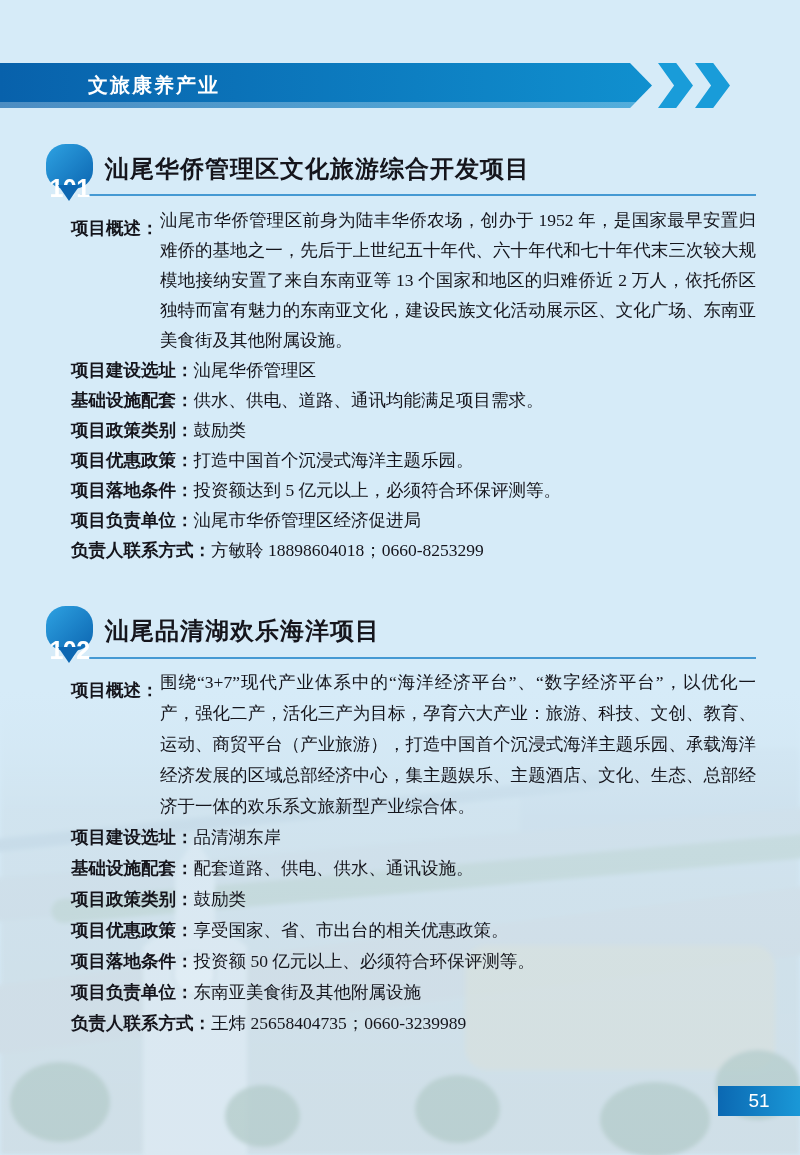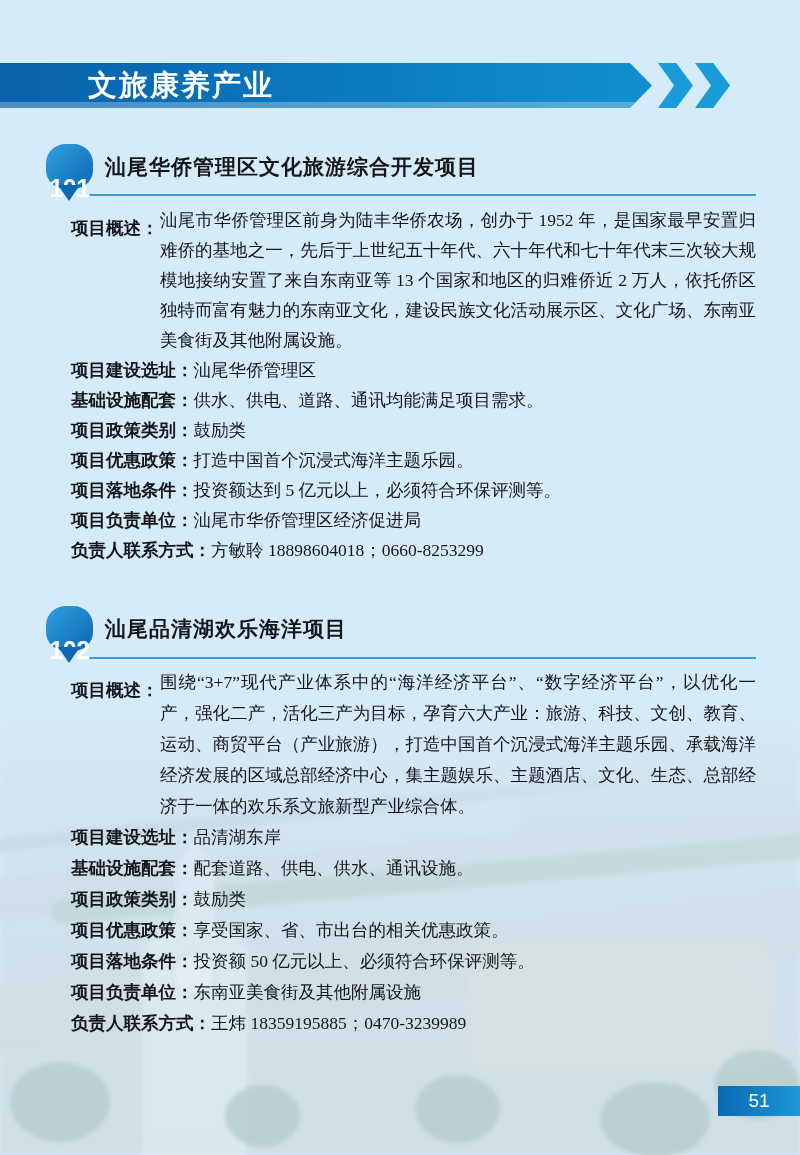--- a/index.html
+++ b/index.html
@@ -30,35 +30,35 @@
   .photo::after { content:""; position:absolute; inset:0;
       background:linear-gradient(180deg,#d6ebf8 0%, rgba(214,235,248,.78) 9%,
                  rgba(214,235,248,.48) 26%, rgba(214,235,248,.30) 58%, rgba(214,235,248,.24) 100%); }
 
   
   .banner { position:absolute; left:0; top:63px; width:652px; height:45px;
             background:linear-gradient(180deg, rgba(255,255,255,0) 86%, rgba(255,255,255,.28) 86%),
                        linear-gradient(90deg,#0861ab 0%,#1090cf 100%);
             clip-path:polygon(0 0, calc(100% - 22px) 0, 100% 50%, calc(100% - 22px) 100%, 0 100%); }
   .banner-title { position:absolute; left:88px; top:0; line-height:44px; color:#ffffff;
-                  font-family:"Liberation Sans", sans-serif; font-weight:700; font-size:29px; letter-spacing:2px; }
+                  font-family:"Liberation Sans", sans-serif; font-weight:700; font-size:20px; letter-spacing:2px; }
   .chev { position:absolute; top:63px; width:35px; height:45px; background:#199cd9;
           clip-path:polygon(0 0,52% 0,100% 50%,52% 100%,0 100%,46% 50%); }
   .chev1 { left:658px; } .chev2 { left:695px; }
 
   
   .pin { position:absolute; left:46px; width:47px; height:45px; border-radius:42%;
          background:linear-gradient(135deg,#2ea2e2 0%,#0c66b1 100%);
          display:flex; align-items:center; justify-content:center; z-index:3; }
   .pin-num { color:#ffffff; font-family:"Liberation Sans", sans-serif; font-weight:700;
              font-size:25px; letter-spacing:-.5px;margin-top:44px; }
   .pin-tail { position:absolute; width:0; height:0; z-index:3;
               border-left:11px solid transparent; border-right:11px solid transparent;
               border-top:16px solid #0d67b2; left:58px; }
-  .ptitle { position:absolute; left:105px; font-size:21px; font-weight:700; color:#15151c;
+  .ptitle { position:absolute; left:105px; font-size:24px; font-weight:700; color:#15151c;
             font-family:Liberation Serif, serif; letter-spacing:1px; white-space:nowrap; }
   .rule { position:absolute; left:80px; width:676px; height:2px; background:#4599d3; }
 
   .p1 .pin    { top:144px; } .p1 .pin-tail { top:185px; }
   .p1 .ptitle { top:153px; } .p1 .rule     { top:194px; }
   .p2 .pin    { top:606px; } .p2 .pin-tail { top:647px; }
   .p2 .ptitle { top:615px; } .p2 .rule     { top:657px; }
 
   
   .fields { position:absolute; left:71px; width:685px; font-size:17.5px; color:#15151c; }
@@ -167,21 +167,21 @@
       <div class="field line">
         <span class="flabel">项目优惠政策：</span><span class="fvalue">享受国家、省、市出台的相关优惠政策。</span>
       </div>
       <div class="field line">
         <span class="flabel">项目落地条件：</span><span class="fvalue">投资额 50 亿元以上、必须符合环保评测等。</span>
       </div>
       <div class="field line">
         <span class="flabel">项目负责单位：</span><span class="fvalue">东南亚美食街及其他附属设施</span>
       </div>
       <div class="field line">
-        <span class="flabel">负责人联系方式：</span><span class="fvalue">王炜 18359195885；0470-3239989</span>
+        <span class="flabel">负责人联系方式：</span><span class="fvalue">王炜 25658404735；0660-3239989</span>
       </div>
     </div>
   </section>
 
   <div class="pagenum">
     <span>51</span>
   </div>
 
 </div>
 

